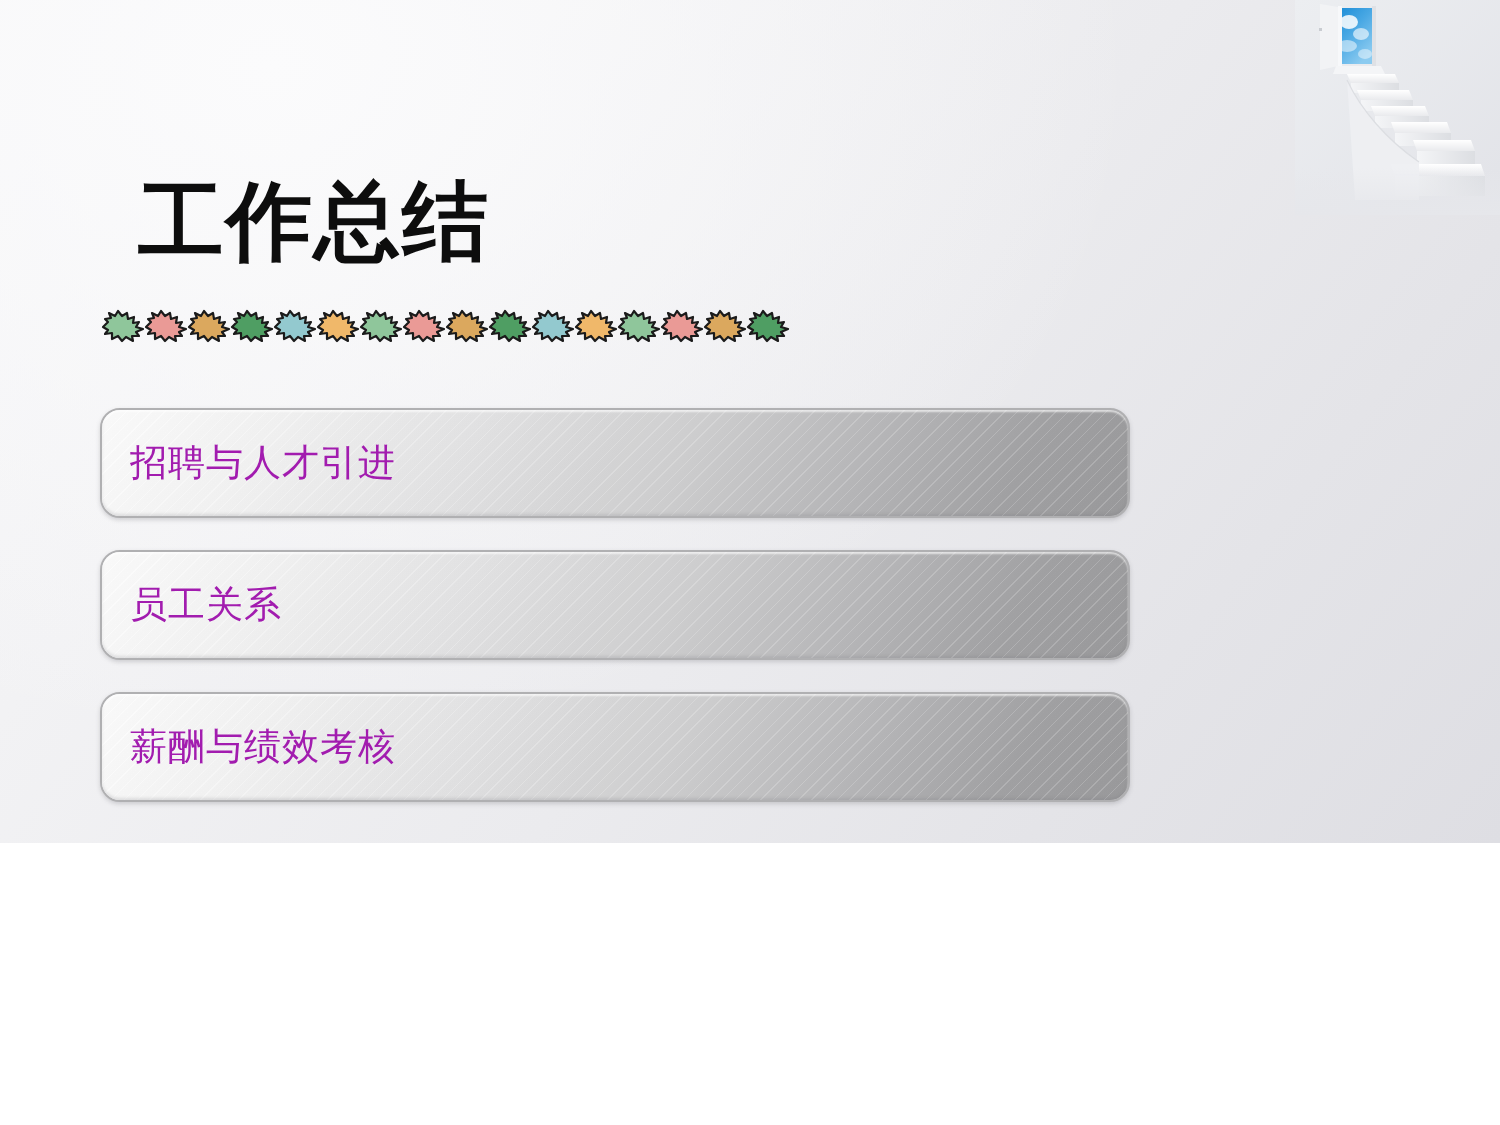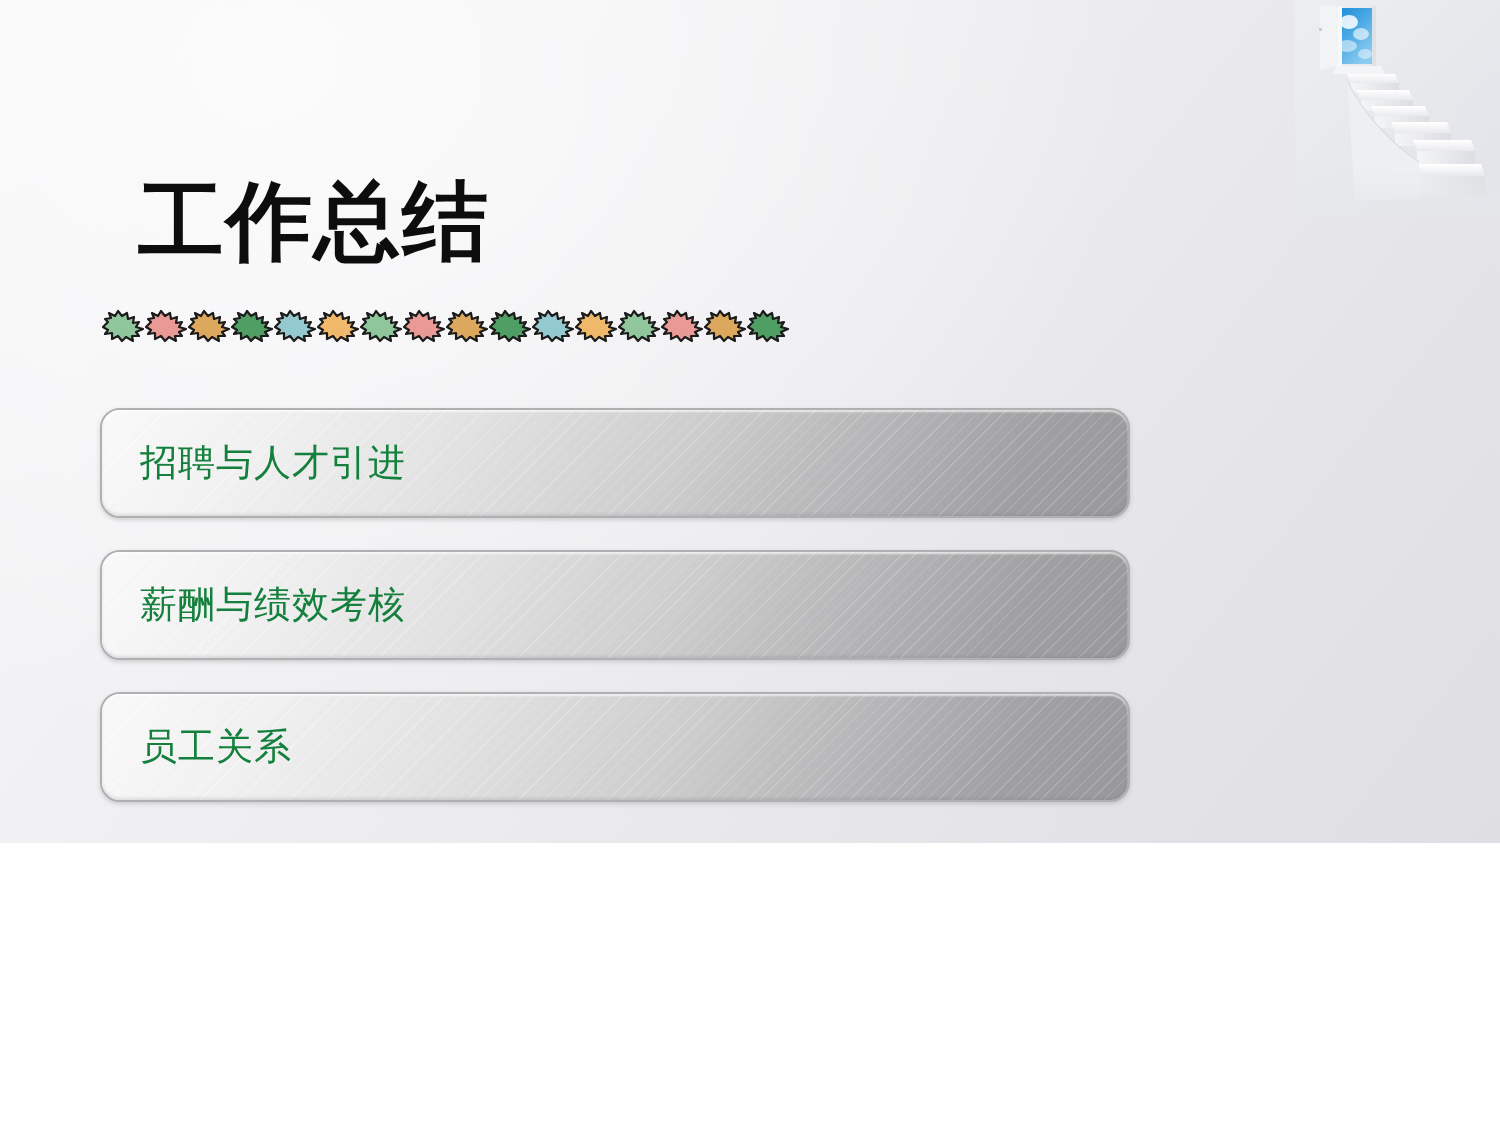--- a/index.html
+++ b/index.html
@@ -119,24 +119,24 @@
     inset: 0;
     border-radius: 18px;
     box-shadow: inset 0 2px 2px rgba(255,255,255,0.65),
                 inset 0 -2px 3px rgba(110,110,115,0.18);
     pointer-events: none;
   }
 
   .bar-label {
     position: relative;
     z-index: 2;
-    padding-left: 38px;
+    padding-left: 28px;
     font-size: 37px;
     font-weight: normal;
-    color: #15803d;
+    color: #a21caf;
     letter-spacing: 1px;
     white-space: nowrap;
   }
 </style>
 </head>
 <body>
 
 <div id="slide">
 
   <div class="stair-art">
@@ -297,22 +297,22 @@
   </div>
 
   <div class="bars">
 
     <div class="bar">
       <span class="bar-label">招聘与人才引进</span>
     </div>
 
 
     <div class="bar">
+      <span class="bar-label">员工关系</span>
+    </div>
+
+    <div class="bar">
       <span class="bar-label">薪酬与绩效考核</span>
     </div>
 
-    <div class="bar">
-      <span class="bar-label">员工关系</span>
-    </div>
-
   </div>
 
 </div>
 
 </body></html>

